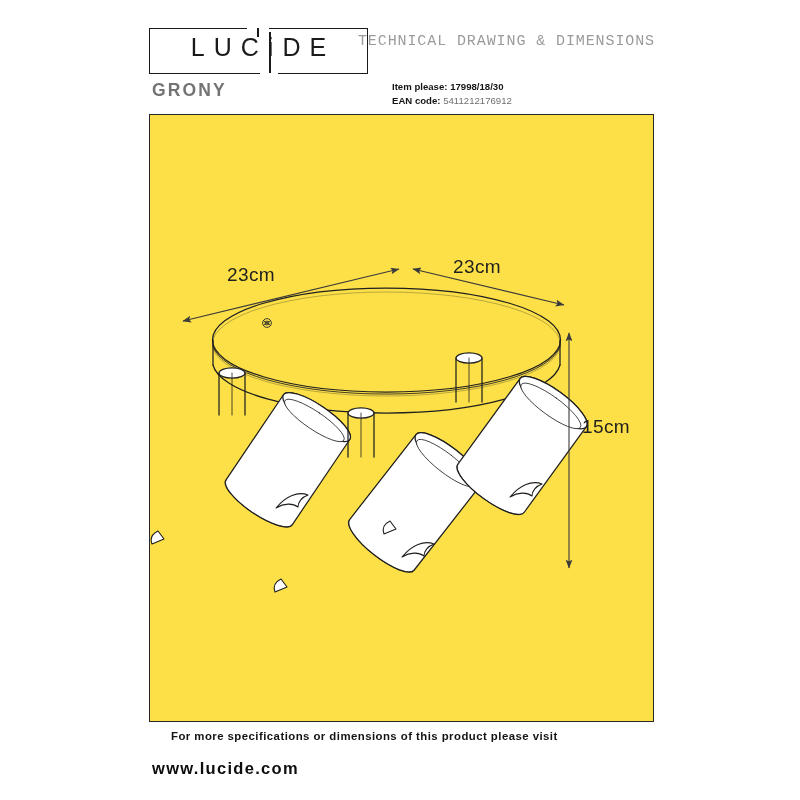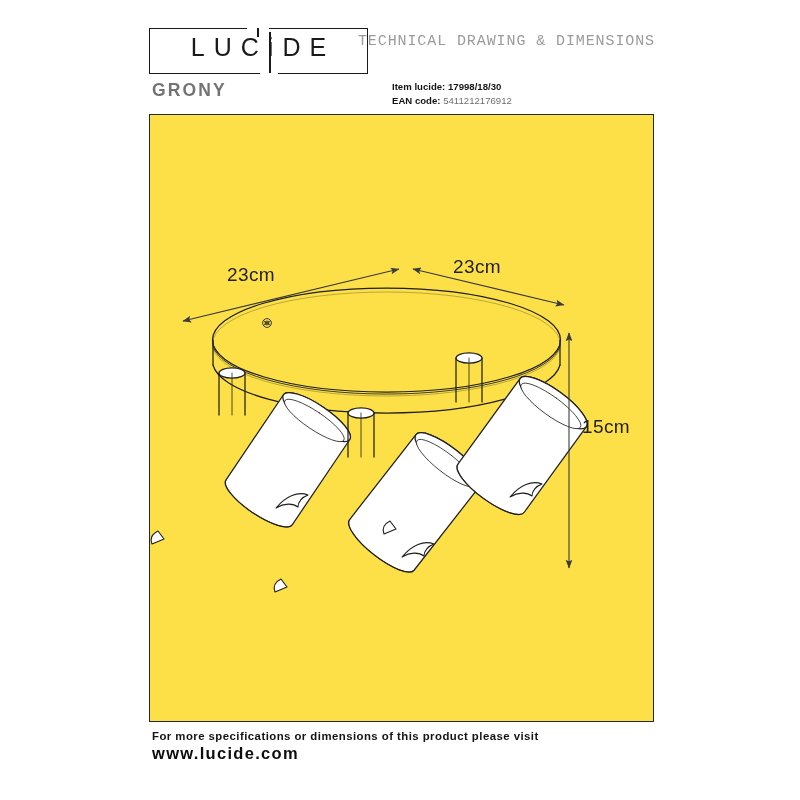--- a/index.html
+++ b/index.html
@@ -157,23 +157,24 @@
     position: absolute;
     left: 152px;
     top: 730px;
     width: 500px;
   }
   .footer-line1 {
     font-size: 11.4px;
     font-weight: bold;
     letter-spacing: 0.45px;
     color: #141414;
+    margin-left: 19px;
   }
   .footer-line2 {
-    margin-top: 2px;
+    margin-top: 17px;
     font-size: 16.5px;
     font-weight: bold;
     letter-spacing: 1.3px;
     color: #0d0d0d;
   }
 
   .dim-text {
     font-family: "Liberation Sans", sans-serif;
     font-size: 19px;
     fill: #1f1f1f;
@@ -195,21 +196,21 @@
       <div class="logo-divider"></div>
       <div class="logo-text">LUCiDE</div>
     </div>
 
     <div class="tech-label">TECHNICAL DRAWING &amp; DIMENSIONS</div>
 
     <div class="product-name">GRONY</div>
 
     <div class="codes">
       <div>
-        <span class="lbl">Item lucide:</span>
+        <span class="lbl">Item please:</span>
         <span class="val-dark">17998/18/30</span>
       </div>
       <div>
         <span class="lbl">EAN code:</span>
         <span>5411212176912</span>
       </div>
     </div>
   </div>
 
   <div class="frame">

